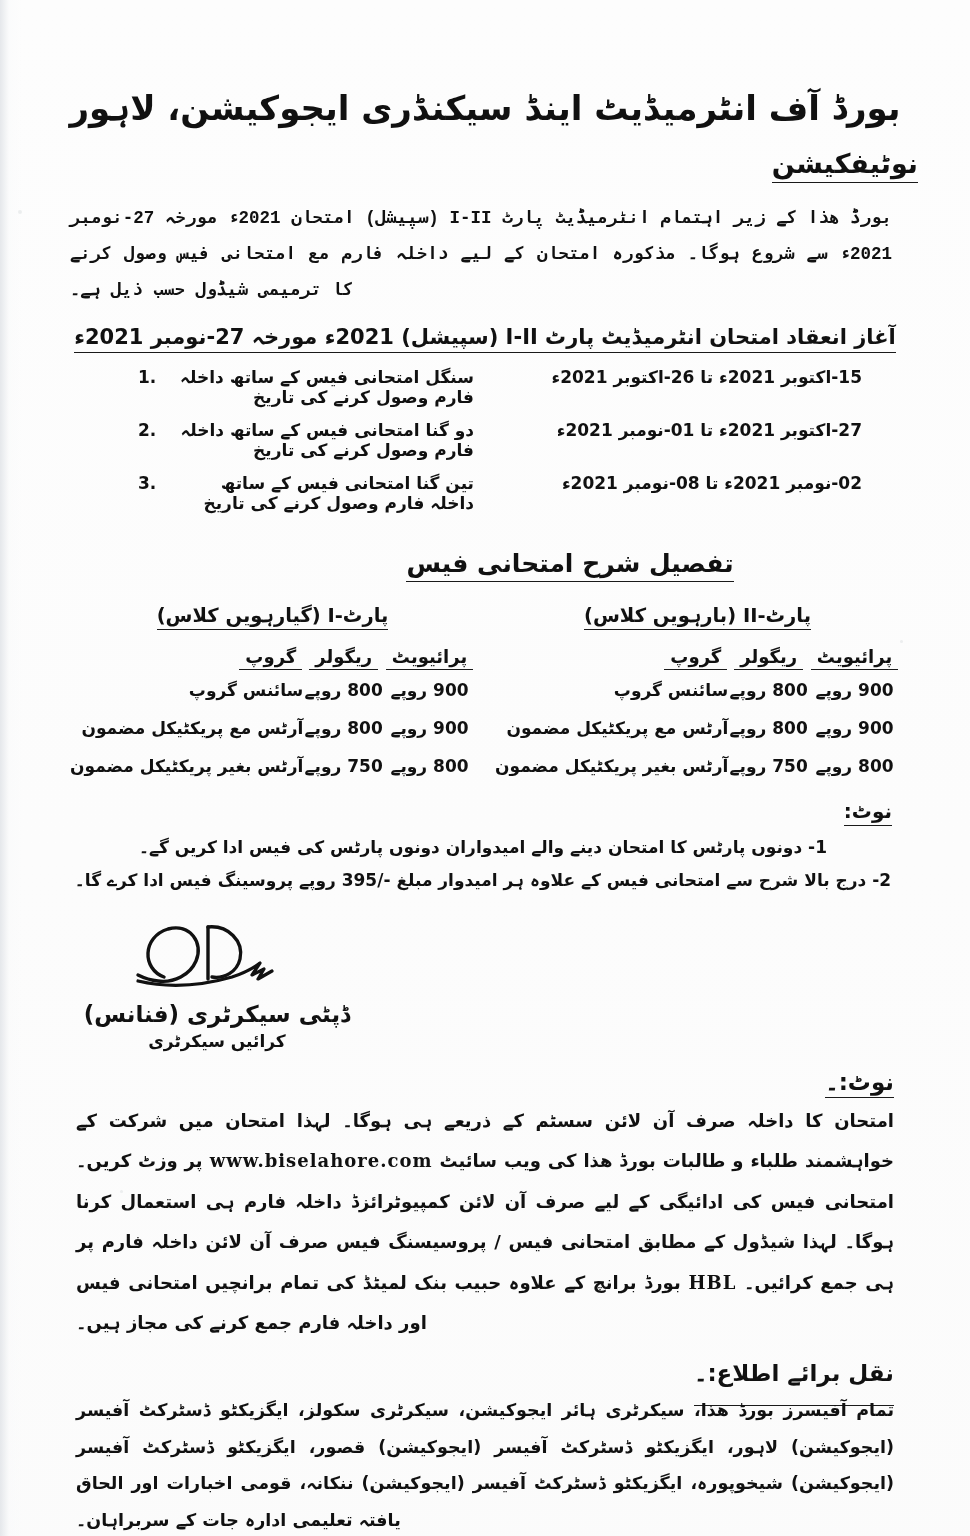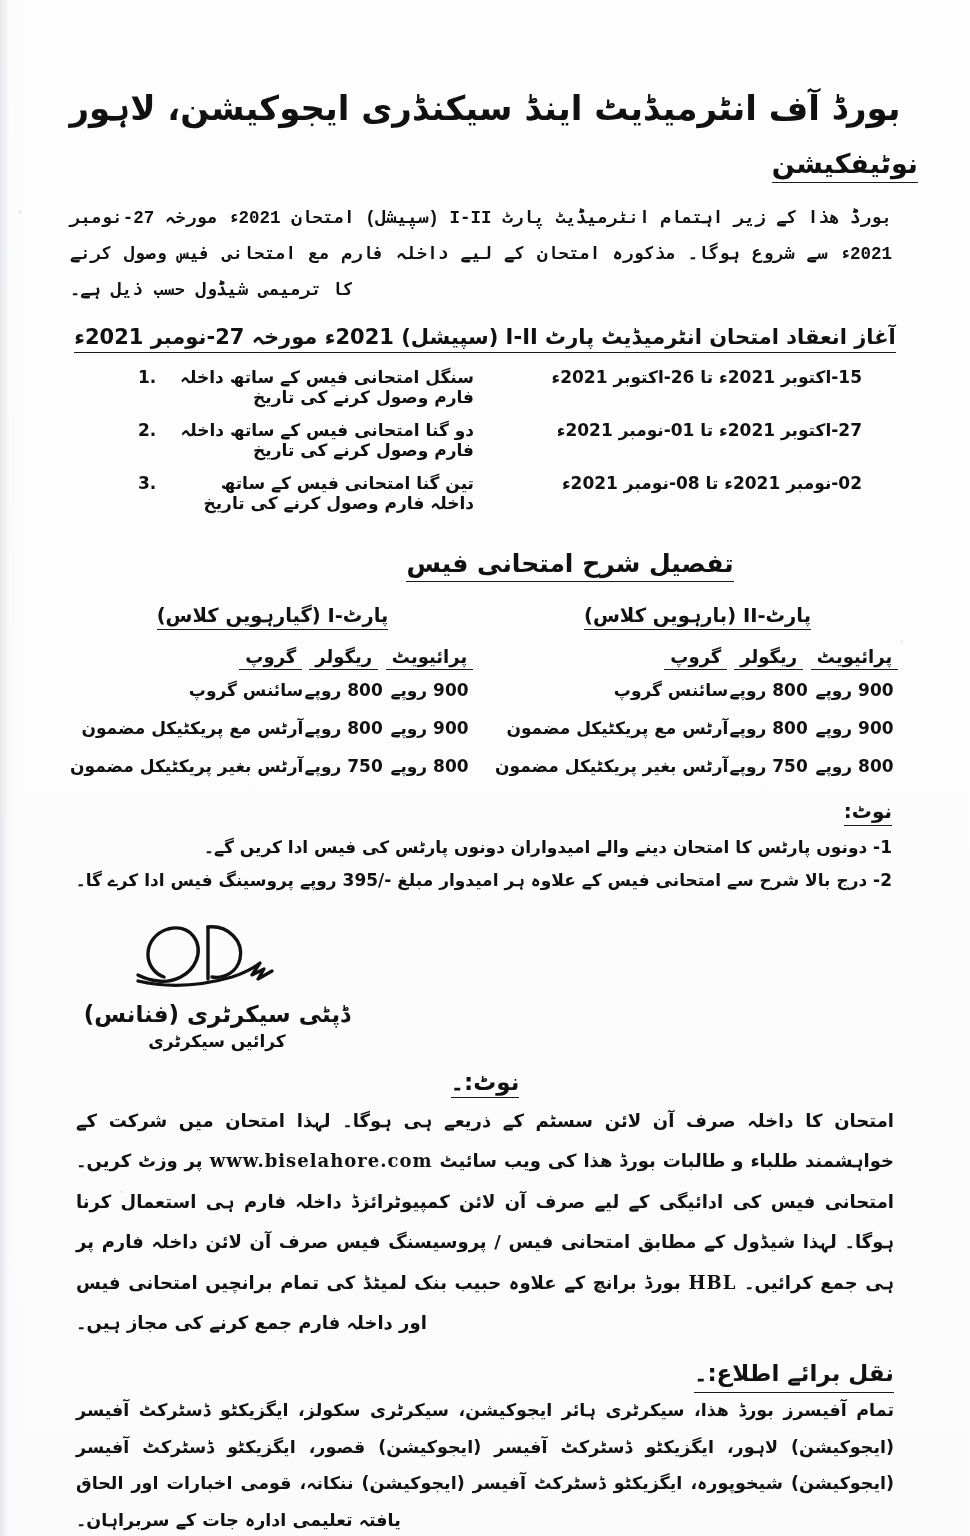--- a/index.html
+++ b/index.html
@@ -197,21 +197,21 @@
     margin-bottom: 8px;
   }
   .note-head span {
     border-bottom: 1.6px solid #1a1a1a;
     padding-bottom: 2px;
   }
   .note-line {
     font-size: 17px;
     font-weight: 600;
     line-height: 1.95;
-    text-align: right;
+    text-align: center;
     direction: rtl;
   }
 
   
   .sign-wrap {
     margin-top: 22px;
     padding-left: 0;
     width: 330px;
     margin-right: auto;
     margin-left: 0;
@@ -226,21 +226,21 @@
   }
   .sign-sub {
     font-size: 17px;
     font-weight: 600;
     margin-top: 4px;
   }
 
   
   .foot-note { margin-top: 18px; padding: 0 24px 0 24px; }
   .foot-head {
-    text-align: center;
+    text-align: right;
     font-size: 23px;
     font-weight: 700;
     margin-bottom: 6px;
   }
   .foot-head span {
     border-bottom: 1.6px solid #1a1a1a;
     padding-bottom: 2px;
   }
   .foot-para {
     font-size: 18px;
@@ -255,21 +255,21 @@
   
   .dist { margin-top: 16px; padding: 0 24px 0 24px; }
   .dist-head {
     text-align: right;
     font-size: 23px;
     font-weight: 700;
     margin-bottom: 6px;
   }
   .dist-head span {
     border-bottom: 1.6px solid #1a1a1a;
-    padding-bottom: 6px;
+    padding-bottom: 19px;
   }
   .dist-para {
     font-size: 17.5px;
     font-weight: 600;
     line-height: 2.1;
     text-align: justify;
     text-align-last: left;
   }
 </style>
 </head>

